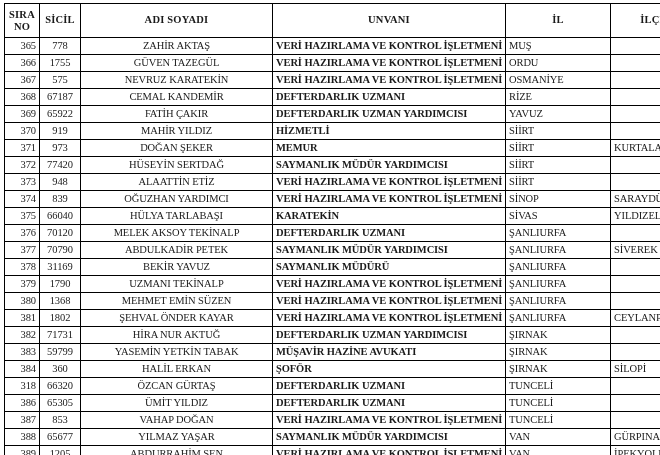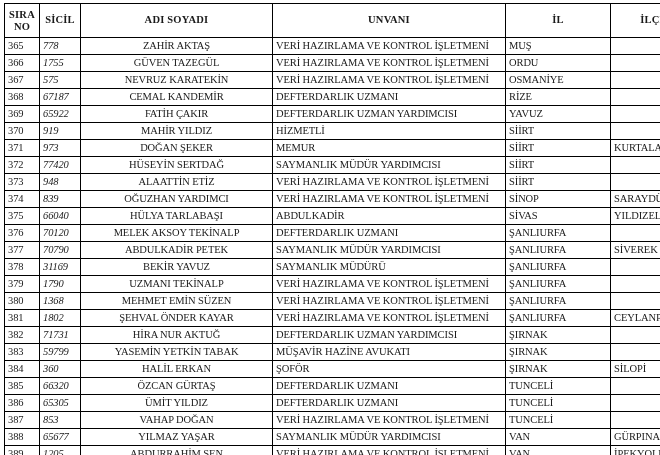--- a/index.html
+++ b/index.html
@@ -46,24 +46,24 @@
     font-size: 10.5px;
     letter-spacing: 0.2px;
   }
   th.h-sira      { width: 28px; }
   th.h-sicil     { width: 34px; }
   th.h-ad        { width: 185px; text-align: left; padding-left: 4px; }
   th.h-unvani    { width: 226px; }
   th.h-il        { width: 98px; }
   th.h-ilce      { width: 79px; }
 
-  td.c-sira  { text-align: left; }
-  td.c-sicil { text-align: left; font-style: italic; }
+  td.c-sira  { text-align: right; }
+  td.c-sicil { text-align: center; }
   td.c-ad    { text-align: center; }
-  td.c-unv   { text-align: left; }
+  td.c-unv   { text-align: left; font-weight: bold; }
   td.c-il    { text-align: left; font-family: Liberation Serif, serif; }
   td.c-ilce  { text-align: left; }
 
   .hdr-stack {
     display: block;
     line-height: 1.08;
   }
 </style>
 </head>
 <body>
@@ -161,21 +161,21 @@
           <td class="c-sicil">839</td>
           <td class="c-ad">OĞUZHAN YARDIMCI</td>
           <td class="c-unv">VERİ HAZIRLAMA VE KONTROL İŞLETMENİ</td>
           <td class="c-il">SİNOP</td>
           <td class="c-ilce">SARAYDÜZÜ</td>
         </tr>
         <tr>
           <td class="c-sira">375</td>
           <td class="c-sicil">66040</td>
           <td class="c-ad">HÜLYA TARLABAŞI</td>
-          <td class="c-unv">ABDULKADİR</td>
+          <td class="c-unv">KARATEKİN</td>
           <td class="c-il">SİVAS</td>
           <td class="c-ilce">YILDIZELİ</td>
         </tr>
         <tr>
           <td class="c-sira">376</td>
           <td class="c-sicil">70120</td>
           <td class="c-ad">MELEK AKSOY TEKİNALP</td>
           <td class="c-unv">DEFTERDARLIK UZMANI</td>
           <td class="c-il">ŞANLIURFA</td>
           <td class="c-ilce"></td>
@@ -238,21 +238,21 @@
         </tr>
         <tr>
           <td class="c-sira">384</td>
           <td class="c-sicil">360</td>
           <td class="c-ad">HALİL ERKAN</td>
           <td class="c-unv">ŞOFÖR</td>
           <td class="c-il">ŞIRNAK</td>
           <td class="c-ilce">SİLOPİ</td>
         </tr>
         <tr>
-          <td class="c-sira">385</td>
+          <td class="c-sira">318</td>
           <td class="c-sicil">66320</td>
           <td class="c-ad">ÖZCAN GÜRTAŞ</td>
           <td class="c-unv">DEFTERDARLIK UZMANI</td>
           <td class="c-il">TUNCELİ</td>
           <td class="c-ilce"></td>
         </tr>
         <tr>
           <td class="c-sira">386</td>
           <td class="c-sicil">65305</td>
           <td class="c-ad">ÜMİT YILDIZ</td>

